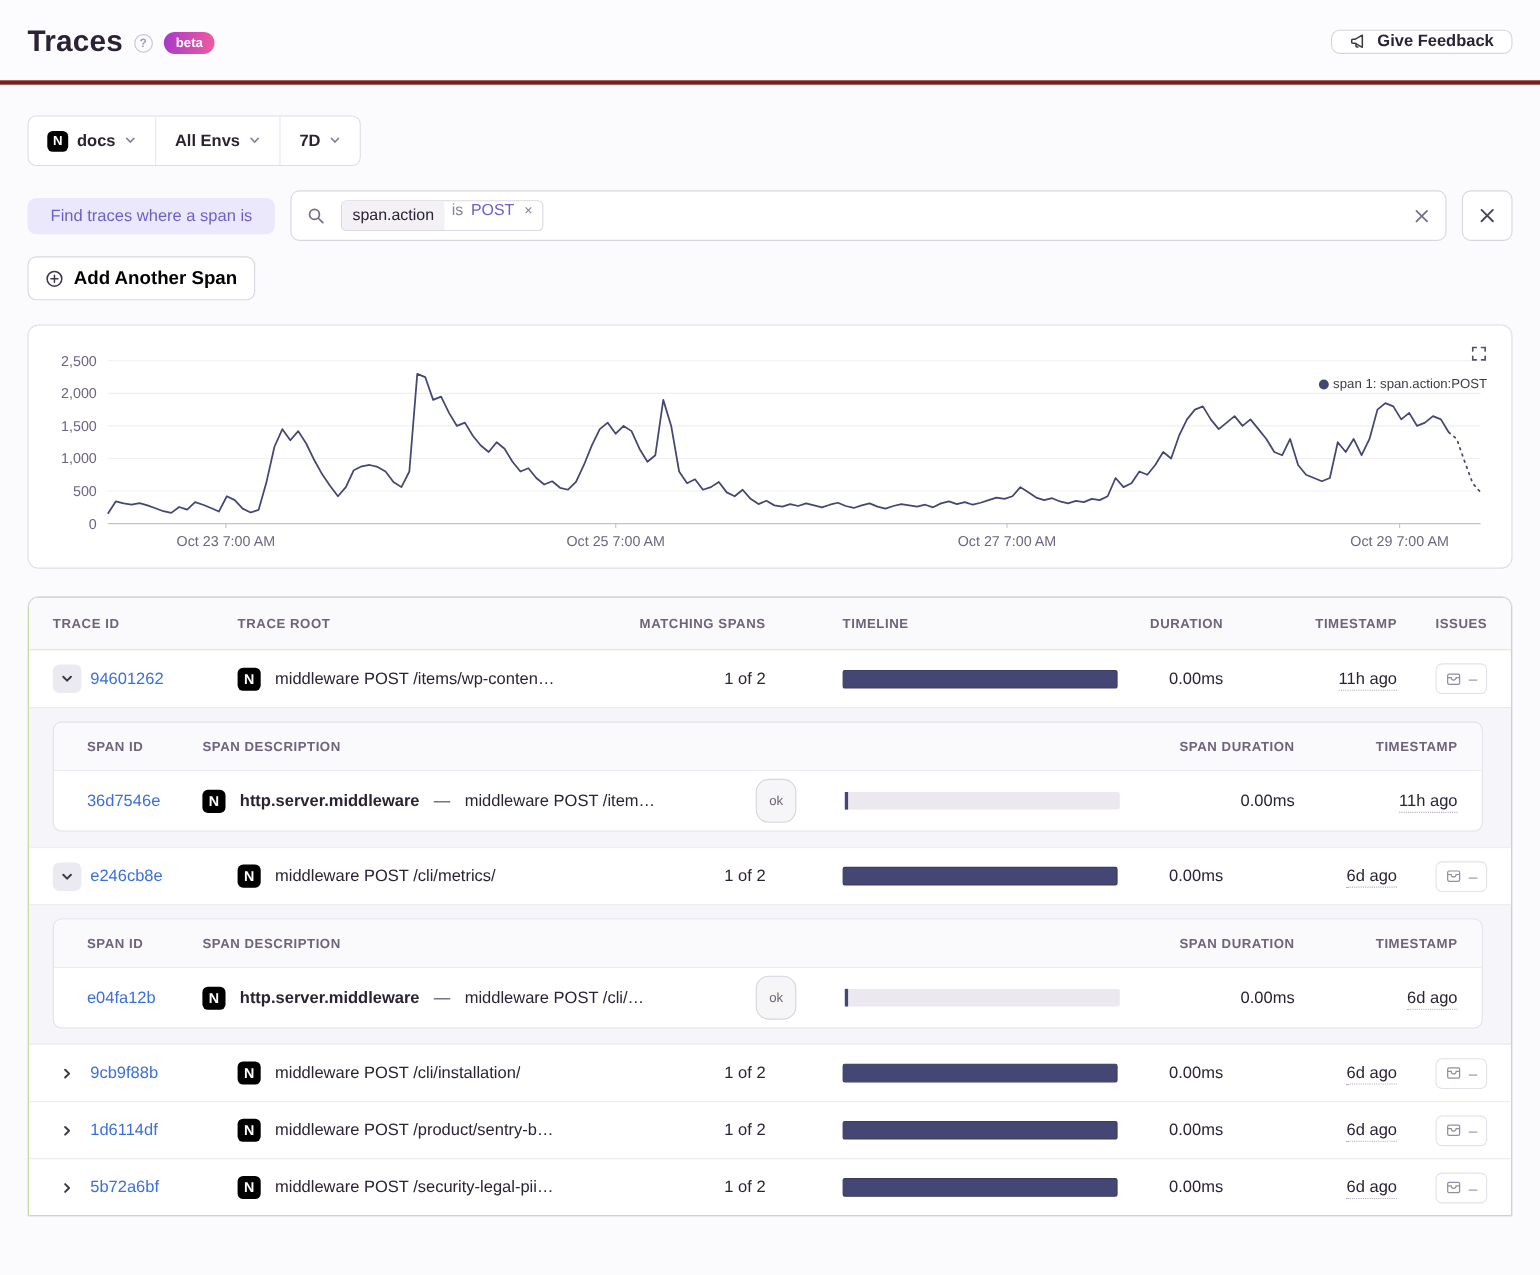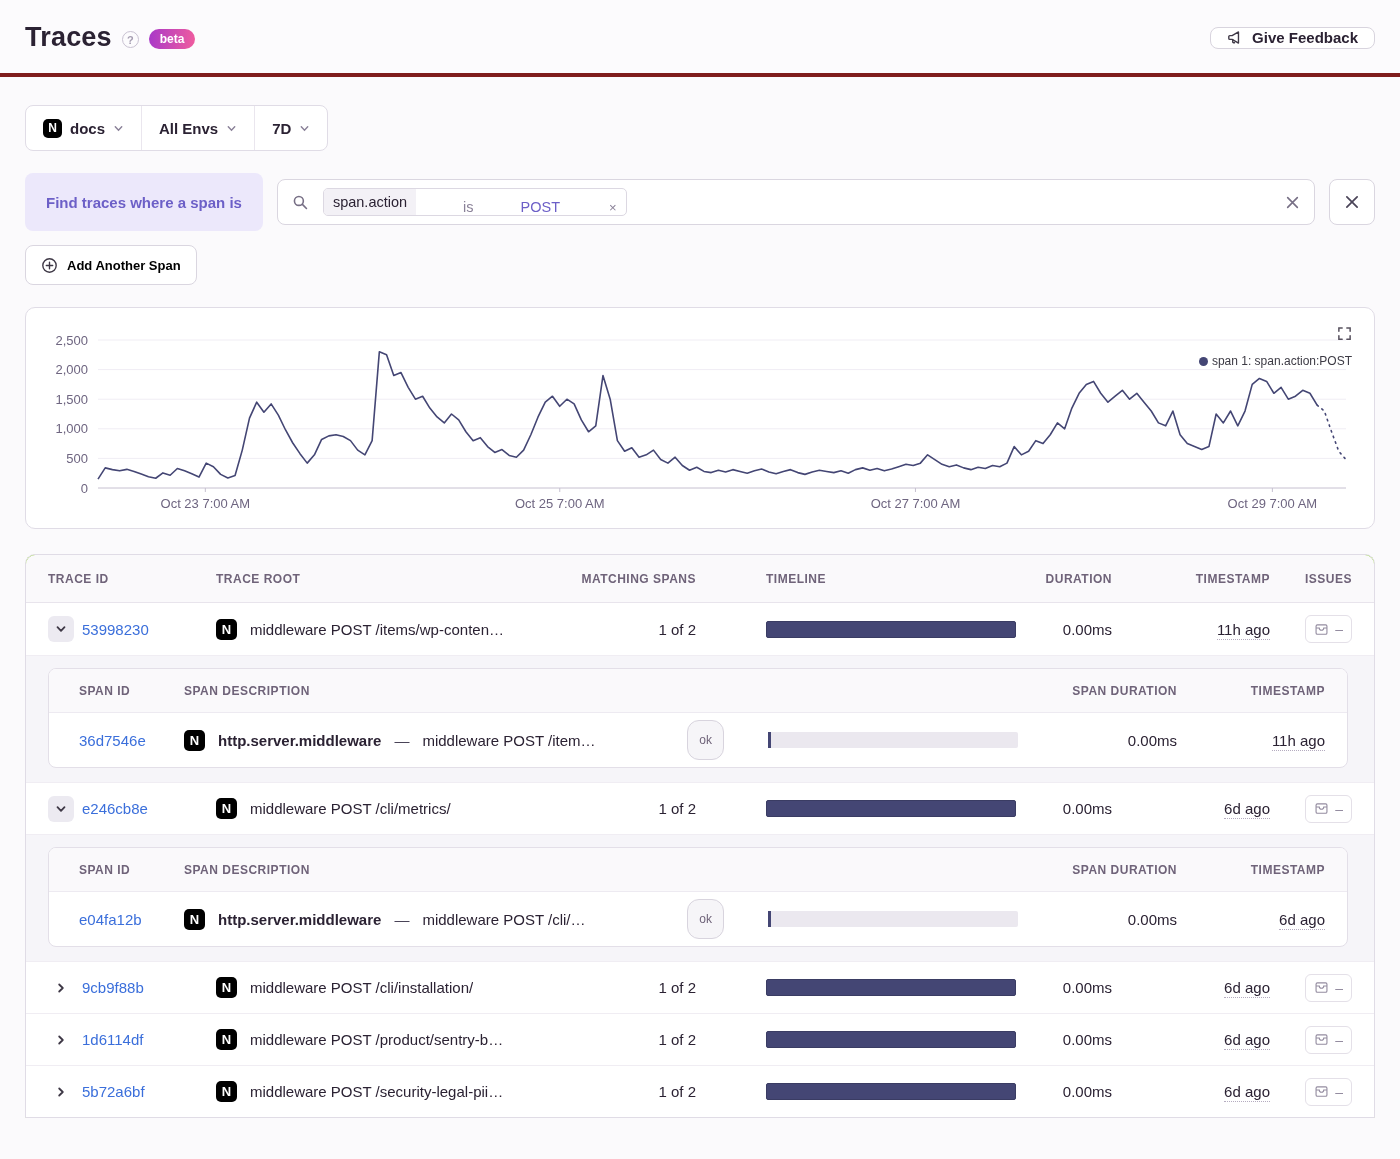--- a/index.html
+++ b/index.html
@@ -46,50 +46,50 @@
   .filter-seg{
     display:flex; align-items:center; gap:8px;
     padding:0 17px; font-weight:bold; font-size:15px;
     border-right:1px solid #EAE6EE; cursor:pointer;
   }
   .filter-seg:last-child{ border-right:none; }
   .caret{ color:#8A8198; margin-top:1px; }
   
   .query-row{ display:flex; align-items:center; gap:14px; margin:22px 25px 0 25px; }
   .where-pill{
-    background:#ECE8FB; color:#6C5FC7; font-weight:bold; font-size:15px;
-    border-radius:8px; height:58px; display:flex; align-items:center;
+    background:#ECE8FB; color:#6C5FC7; font-weight:normal; font-size:15px;
+    border-radius:8px; height:33px; display:flex; align-items:center;
     padding:0 21px; white-space:nowrap;
   }
   .search-box{
     flex:1; background:#fff; border:1px solid #DAD6E0; border-radius:8px;
     height:46px; display:flex; align-items:center; padding:0 14px; gap:14px;
   }
   .search-box svg{ color:#776F85; flex:none; }
   .token{
-    display:inline-flex; align-items:flex-end;
+    display:inline-flex; align-items:flex-start;
     border:1px solid #DCD8E2; border-radius:5px; overflow:hidden;
-    font-size:14.5px; height:28px; cursor:pointer;gap:40px;
+    font-size:14.5px; height:28px; cursor:pointer;
   }
   .token-key{ background:#F3F1F6; padding:0 9px; height:100%; display:flex; align-items:center; color:#2B2233; }
   .token-op{ padding:0 7px; color:#8A8198; }
   .token-val{ color:#6C5FC7; }
   .token-x{ padding:0 9px; color:#8A8198; font-size:13px; }
   .clear-x{ margin-left:auto; color:#4A4458; cursor:pointer; display:flex; }
   .close-btn{
     width:46px; height:46px; flex:none;
     background:#fff; border:1px solid #DAD6E0; border-radius:8px;
     display:flex; align-items:center; justify-content:center;
     color:#4A4458; cursor:pointer;
   }
   .add-span-btn{
     display:inline-flex; align-items:center; gap:9px;
     margin:14px 25px 0 25px;
     background:#fff; border:1px solid #DAD6E0; border-radius:8px;
-    height:40px; padding:0 15px; font-weight:bold; font-size:13px; cursor:pointer;
+    height:40px; padding:0 15px; font-weight:bold; font-size:17px; cursor:pointer;
   }
   .add-span-btn svg{ color:#3E3846; }
   
   .chart-card{
     margin:22px 25px 0 25px; background:#fff;
     border:1px solid #E0DCE6; border-radius:10px;
     position:relative; padding:16px 20px 10px 20px;
   }
   .chart-title{ font-size:17px; font-weight:bold; }
   .expand-icon{ position:absolute; top:18px; right:22px; color:#57515E; cursor:pointer; }
@@ -319,21 +319,21 @@
     <div class="c-right">Issues</div>
   </div>
   <div id="trace-rows">
   <div class="trow">
     <div class="id-cell">
       <span class="chev-btn">
         <svg width="12" height="12" viewBox="0 0 12 12" fill="none" stroke="currentColor" stroke-width="1.8" stroke-linecap="round" stroke-linejoin="round">
               <path d="M2.5 4.2 6 7.8l3.5-3.6"></path>
             </svg>
       </span>
-      <a class="trace-link">53998230</a>
+      <a class="trace-link">94601262</a>
     </div>
     <div class="root-cell">
       <span class="nlogo">N</span>
       <span class="root-text">middleware POST /items/wp-conten…</span>
     </div>
     <div class="c-right">1 of 2</div>
     <div>
           <div class="tl-bar"></div>
         </div>
     <div class="c-right">0.00ms</div>

